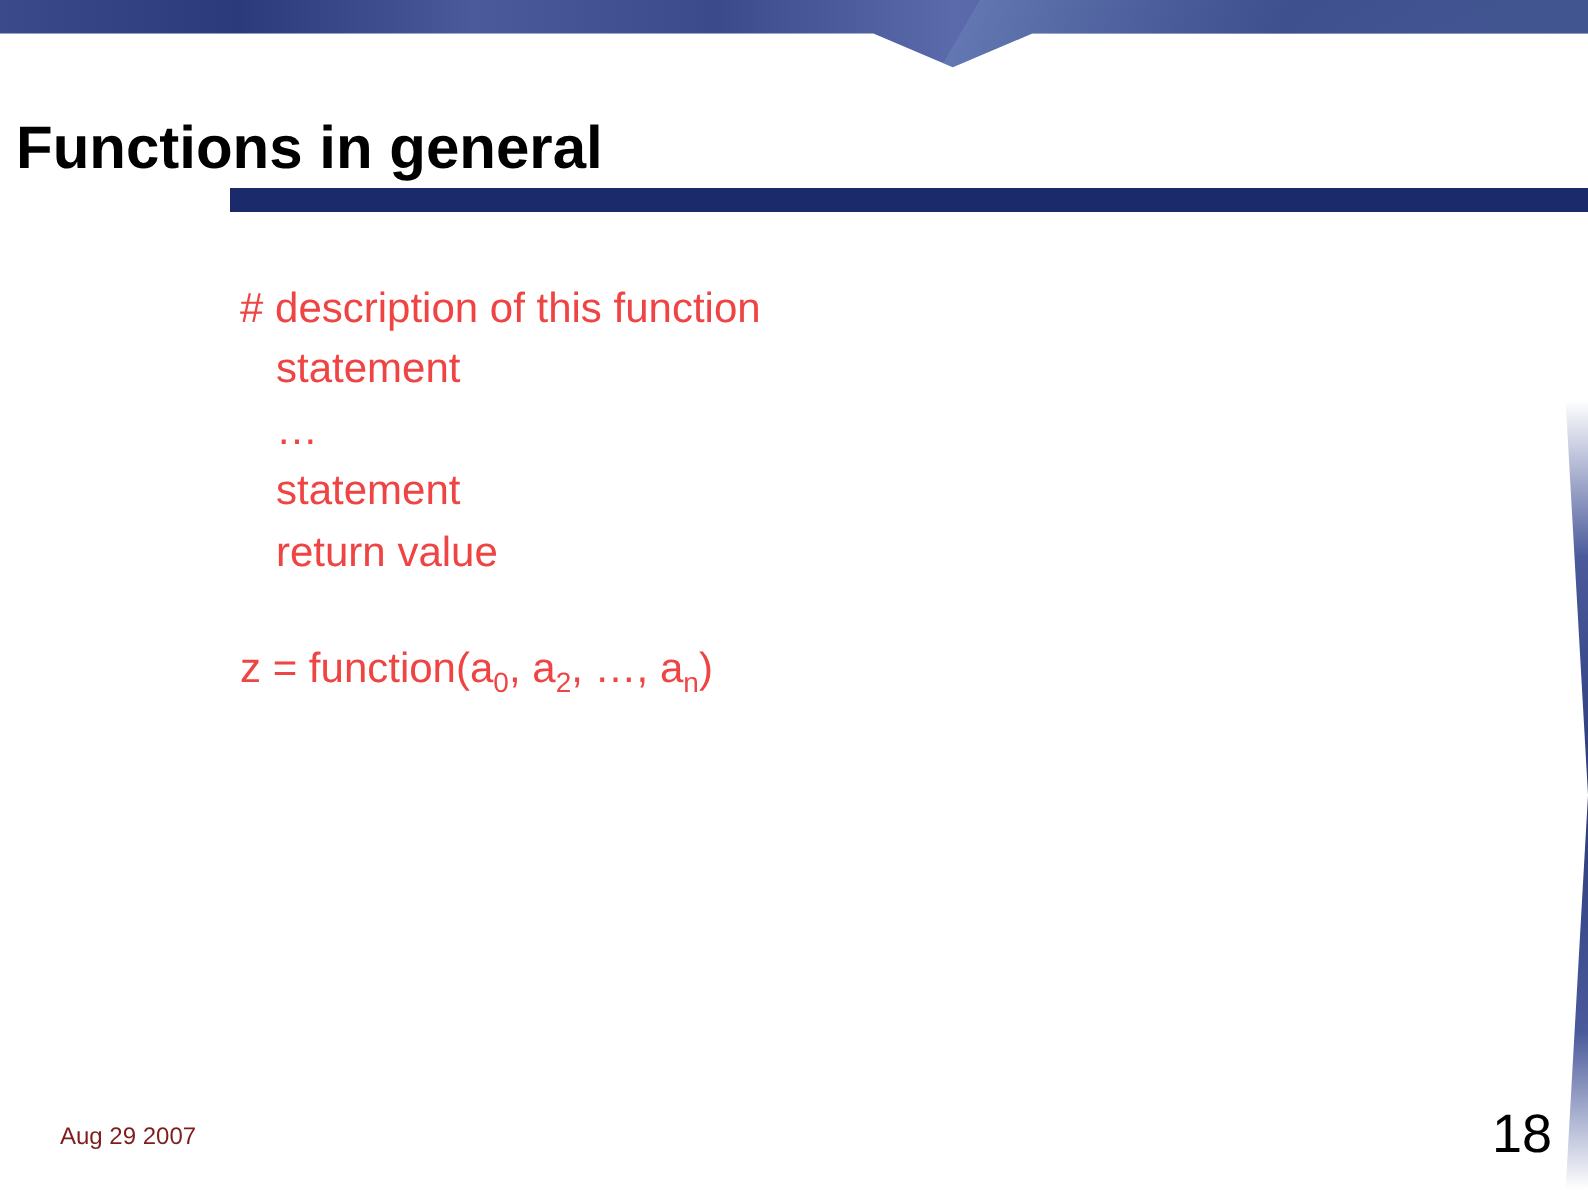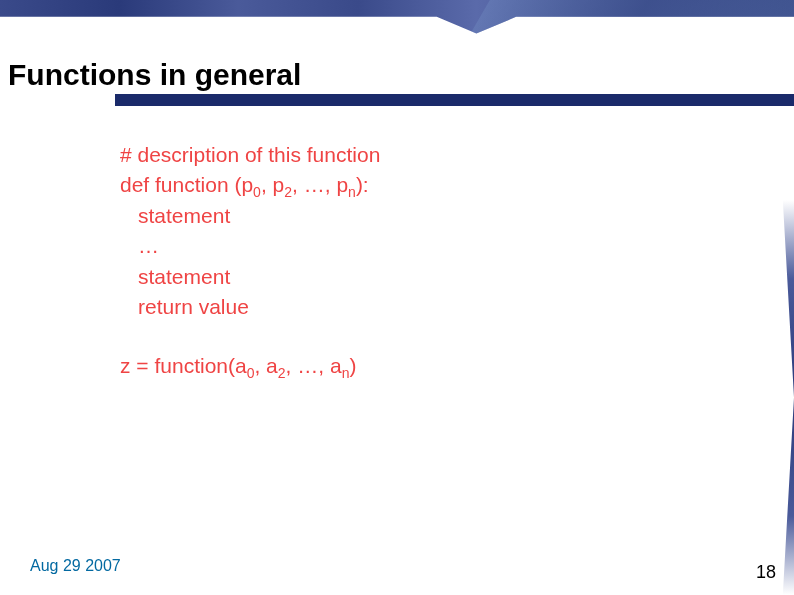--- a/index.html
+++ b/index.html
@@ -7,33 +7,32 @@
 .top-accent{position:absolute;top:0;left:0;width:794px;height:48px;background:linear-gradient(90deg,#3a4a8a 0%,#2a3a7a 15%,#4a5a9a 30%,#3a4a8a 45%,#5a6aaa 60%,#2a3a7a 100%);clip-path:polygon(0 0,100% 0,100% 35%,65% 35%,60% 70%,55% 35%,0 35%)}
 .top-accent::before{content:"";position:absolute;top:0;left:60%;width:40%;height:100%;background:linear-gradient(90deg,rgba(120,150,200,.3),rgba(60,80,140,.6),rgba(120,150,200,.3));transform:skewX(-30deg)}
 .title{position:absolute;top:58px;left:8px;font-size:30px;font-weight:bold;color:#000}
 .divider{position:absolute;top:94px;left:0;width:794px;height:12px;background:#1a2a6a}
 .divider::after{content:"";position:absolute;left:0;top:0;width:115px;height:12px;background:#fff}
 .content{position:absolute;top:140px;left:120px;font-size:21px;color:#ef4444;line-height:1.45}
 .indent{padding-left:18px}
 .gap{height:28px}
 sub{font-size:14px;vertical-align:sub;line-height:0}
 .side-accent{position:absolute;right:0;top:200px;width:28px;height:395px;background:linear-gradient(180deg,rgba(255,255,255,0) 0%,#4a5a9a 20%,#2a3a7a 50%,#4a5a9a 80%,rgba(255,255,255,0) 100%);clip-path:polygon(60% 0,100% 0,100% 100%,60% 100%,100% 50%)}
-.footer-date{position:absolute;bottom:20px;left:30px;font-size:16px;color:#0369a1}
-.footer-page{position:absolute;bottom:12px;right:18px;font-size:18px;color:#000}
+.footer-date{position:absolute;bottom:20px;left:30px;font-size:12px;color:#7f1d1d}
+.footer-page{position:absolute;bottom:12px;right:18px;font-size:27px;color:#000}
 </style>
 </head>
 <body>
 
 <div class="top-accent"></div>
 <div class="title">Functions in general</div>
 <div class="divider"></div>
 
 <div class="content">
   <div># description of this function</div>
-  <div><span>def function (p</span><sub>0</sub><span>, p</span><sub>2</sub><span>, …, p</span><sub>n</sub><span>):</span></div>
   <div class="indent">statement</div>
   <div class="indent">…</div>
   <div class="indent">statement</div>
   <div class="indent">return value</div>
   <div class="gap"></div>
   <div><span>z = function(a</span><sub>0</sub><span>, a</span><sub>2</sub><span>, …, a</span><sub>n</sub><span>)</span></div>
 </div>
 
 <div class="side-accent"></div>
 <div class="footer-date">Aug 29 2007</div>

